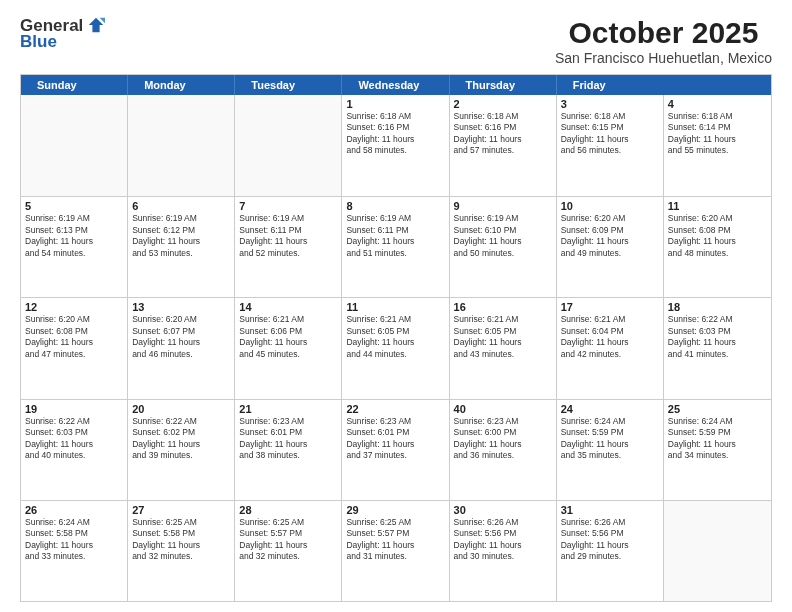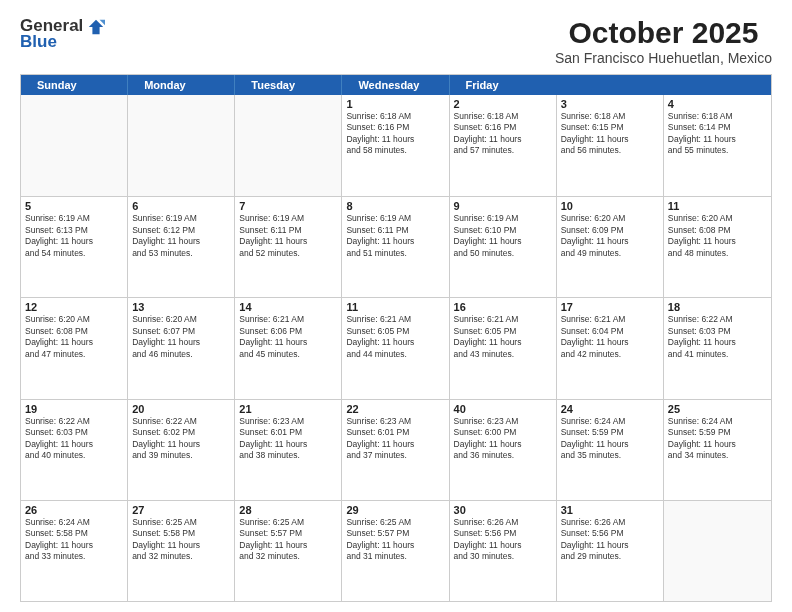--- a/index.html
+++ b/index.html
@@ -23,21 +23,21 @@
       align-items: flex-start;
       margin-bottom: 8px;
     }
     .logo {
       display: flex;
       flex-direction: column;
       align-items: flex-start;
     }
     .logo-text {
       display: flex;
-      align-items: flex-end;
+      align-items: flex-start;
       gap: 2px;
     }
     .logo-general {
       font-size: 17px;
       font-weight: bold;
       color: #333;
     }
     .logo-blue {
       font-size: 17px;
       font-weight: bold;
@@ -136,20 +136,21 @@
       <div class="location-title">San Francisco Huehuetlan, Mexico</div>
     </div>
   </div>
 
   <div class="calendar">
     <div class="cal-header" id="cal-header">
         <div class="cal-header-cell">Sunday</div>
         <div class="cal-header-cell">Monday</div>
         <div class="cal-header-cell">Tuesday</div>
         <div class="cal-header-cell">Wednesday</div>
+        <div class="cal-header-cell">Thursday</div>
         <div class="cal-header-cell">Friday</div>
       </div>
     <div class="cal-body" id="cal-body">
         <div class="cal-row">
           <div class="cal-cell empty"></div>
           <div class="cal-cell empty"></div>
           <div class="cal-cell empty"></div>
           <div class="cal-cell">
             <span class="day-num">1</span>
             <div class="cell-info" style="white-space: pre-line;">Sunrise: 6:18 AM

